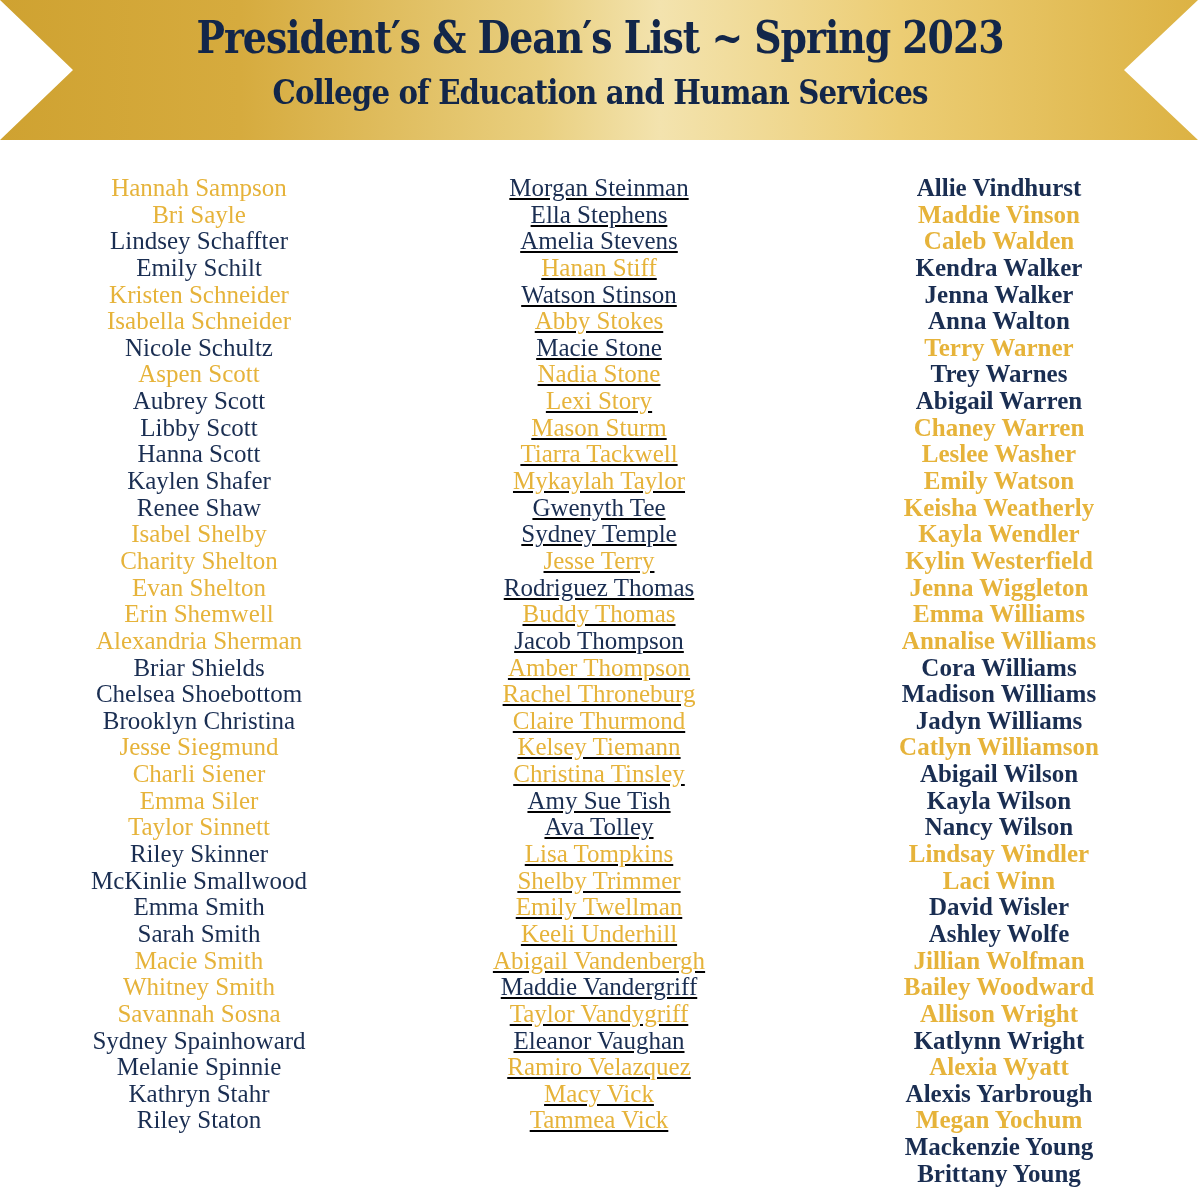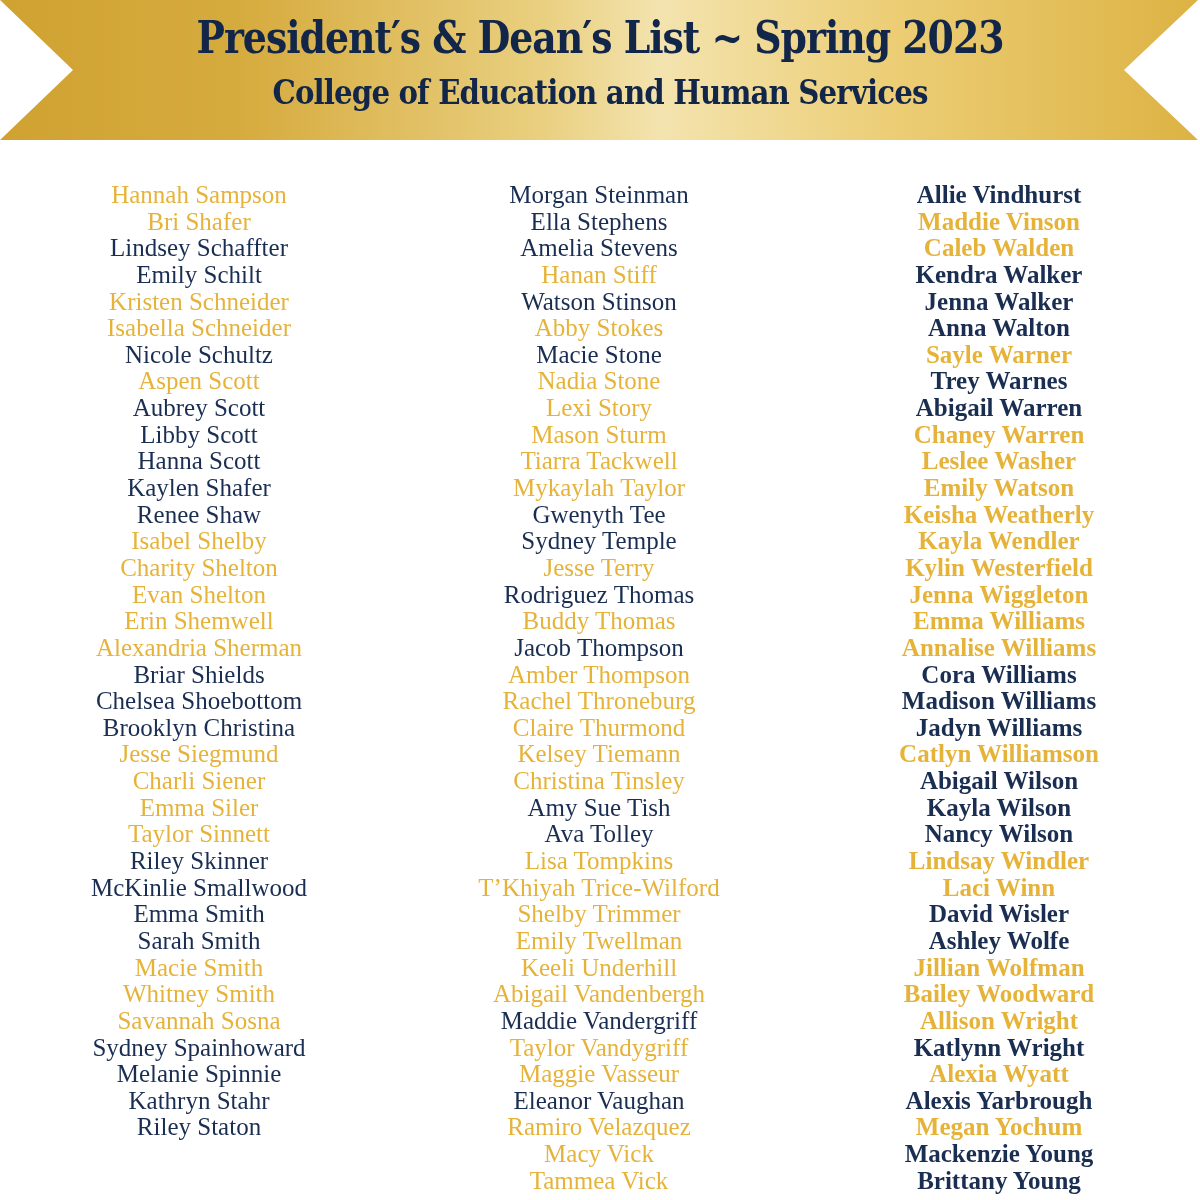--- a/index.html
+++ b/index.html
@@ -59,26 +59,26 @@
       transform-origin: center;
     }
     .columns {
       position: absolute;
       top: 167px;
       left: 0;
       width: 1200px;
     }
     .col {
       position: absolute;
-      top: 15px;
+      top: 8px;
       width: 380px;
       text-align: center;
     }
     .col.c1 { left: 9px; }
-    .col.c2 { left: 409px; }
+    .col.c2 { left: 409px; text-decoration: underline; }
     .col.c3 { left: 809px; font-weight: bold; }
     .name {
       display: block;
       font-family: "Liberation Serif", "DejaVu Serif", serif;
       font-size: 25px;
       line-height: 26.65px;
       height: 26.65px;
       white-space: nowrap;
       color: #1a2e52;
     }
@@ -89,21 +89,21 @@
 </head>
 <body>
 
 <div class="banner"></div>
 <div class="banner-title">President′s &amp; Dean′s List ~ Spring 2023</div>
 <div class="banner-subtitle">College of Education and Human Services</div>
 
 <div class="columns">
   <div class="col c1">
       <span class="name gold">Hannah Sampson</span>
-      <span class="name gold">Bri Shafer</span>
+      <span class="name gold">Bri Sayle</span>
       <span class="name">Lindsey Schaffter</span>
       <span class="name">Emily Schilt</span>
       <span class="name gold">Kristen Schneider</span>
       <span class="name gold">Isabella Schneider</span>
       <span class="name">Nicole Schultz</span>
       <span class="name gold">Aspen Scott</span>
       <span class="name">Aubrey Scott</span>
       <span class="name">Libby Scott</span>
       <span class="name">Hanna Scott</span>
       <span class="name">Kaylen Shafer</span>
@@ -152,41 +152,39 @@
       <span class="name gold">Buddy Thomas</span>
       <span class="name">Jacob Thompson</span>
       <span class="name gold">Amber Thompson</span>
       <span class="name gold">Rachel Throneburg</span>
       <span class="name gold">Claire Thurmond</span>
       <span class="name gold">Kelsey Tiemann</span>
       <span class="name gold">Christina Tinsley</span>
       <span class="name">Amy Sue Tish</span>
       <span class="name">Ava Tolley</span>
       <span class="name gold">Lisa Tompkins</span>
-      <span class="name gold">T’Khiyah Trice-Wilford</span>
       <span class="name gold">Shelby Trimmer</span>
       <span class="name gold">Emily Twellman</span>
       <span class="name gold">Keeli Underhill</span>
       <span class="name gold">Abigail Vandenbergh</span>
       <span class="name">Maddie Vandergriff</span>
       <span class="name gold">Taylor Vandygriff</span>
-      <span class="name gold">Maggie Vasseur</span>
       <span class="name">Eleanor Vaughan</span>
       <span class="name gold">Ramiro Velazquez</span>
       <span class="name gold">Macy Vick</span>
       <span class="name gold">Tammea Vick</span>
     </div>
   <div class="col c3">
       <span class="name">Allie Vindhurst</span>
       <span class="name gold">Maddie Vinson</span>
       <span class="name gold">Caleb Walden</span>
       <span class="name">Kendra Walker</span>
       <span class="name">Jenna Walker</span>
       <span class="name">Anna Walton</span>
-      <span class="name gold">Sayle Warner</span>
+      <span class="name gold">Terry Warner</span>
       <span class="name">Trey Warnes</span>
       <span class="name">Abigail Warren</span>
       <span class="name gold">Chaney Warren</span>
       <span class="name gold">Leslee Washer</span>
       <span class="name gold">Emily Watson</span>
       <span class="name gold">Keisha Weatherly</span>
       <span class="name gold">Kayla Wendler</span>
       <span class="name gold">Kylin Westerfield</span>
       <span class="name gold">Jenna Wiggleton</span>
       <span class="name gold">Emma Williams</span>

